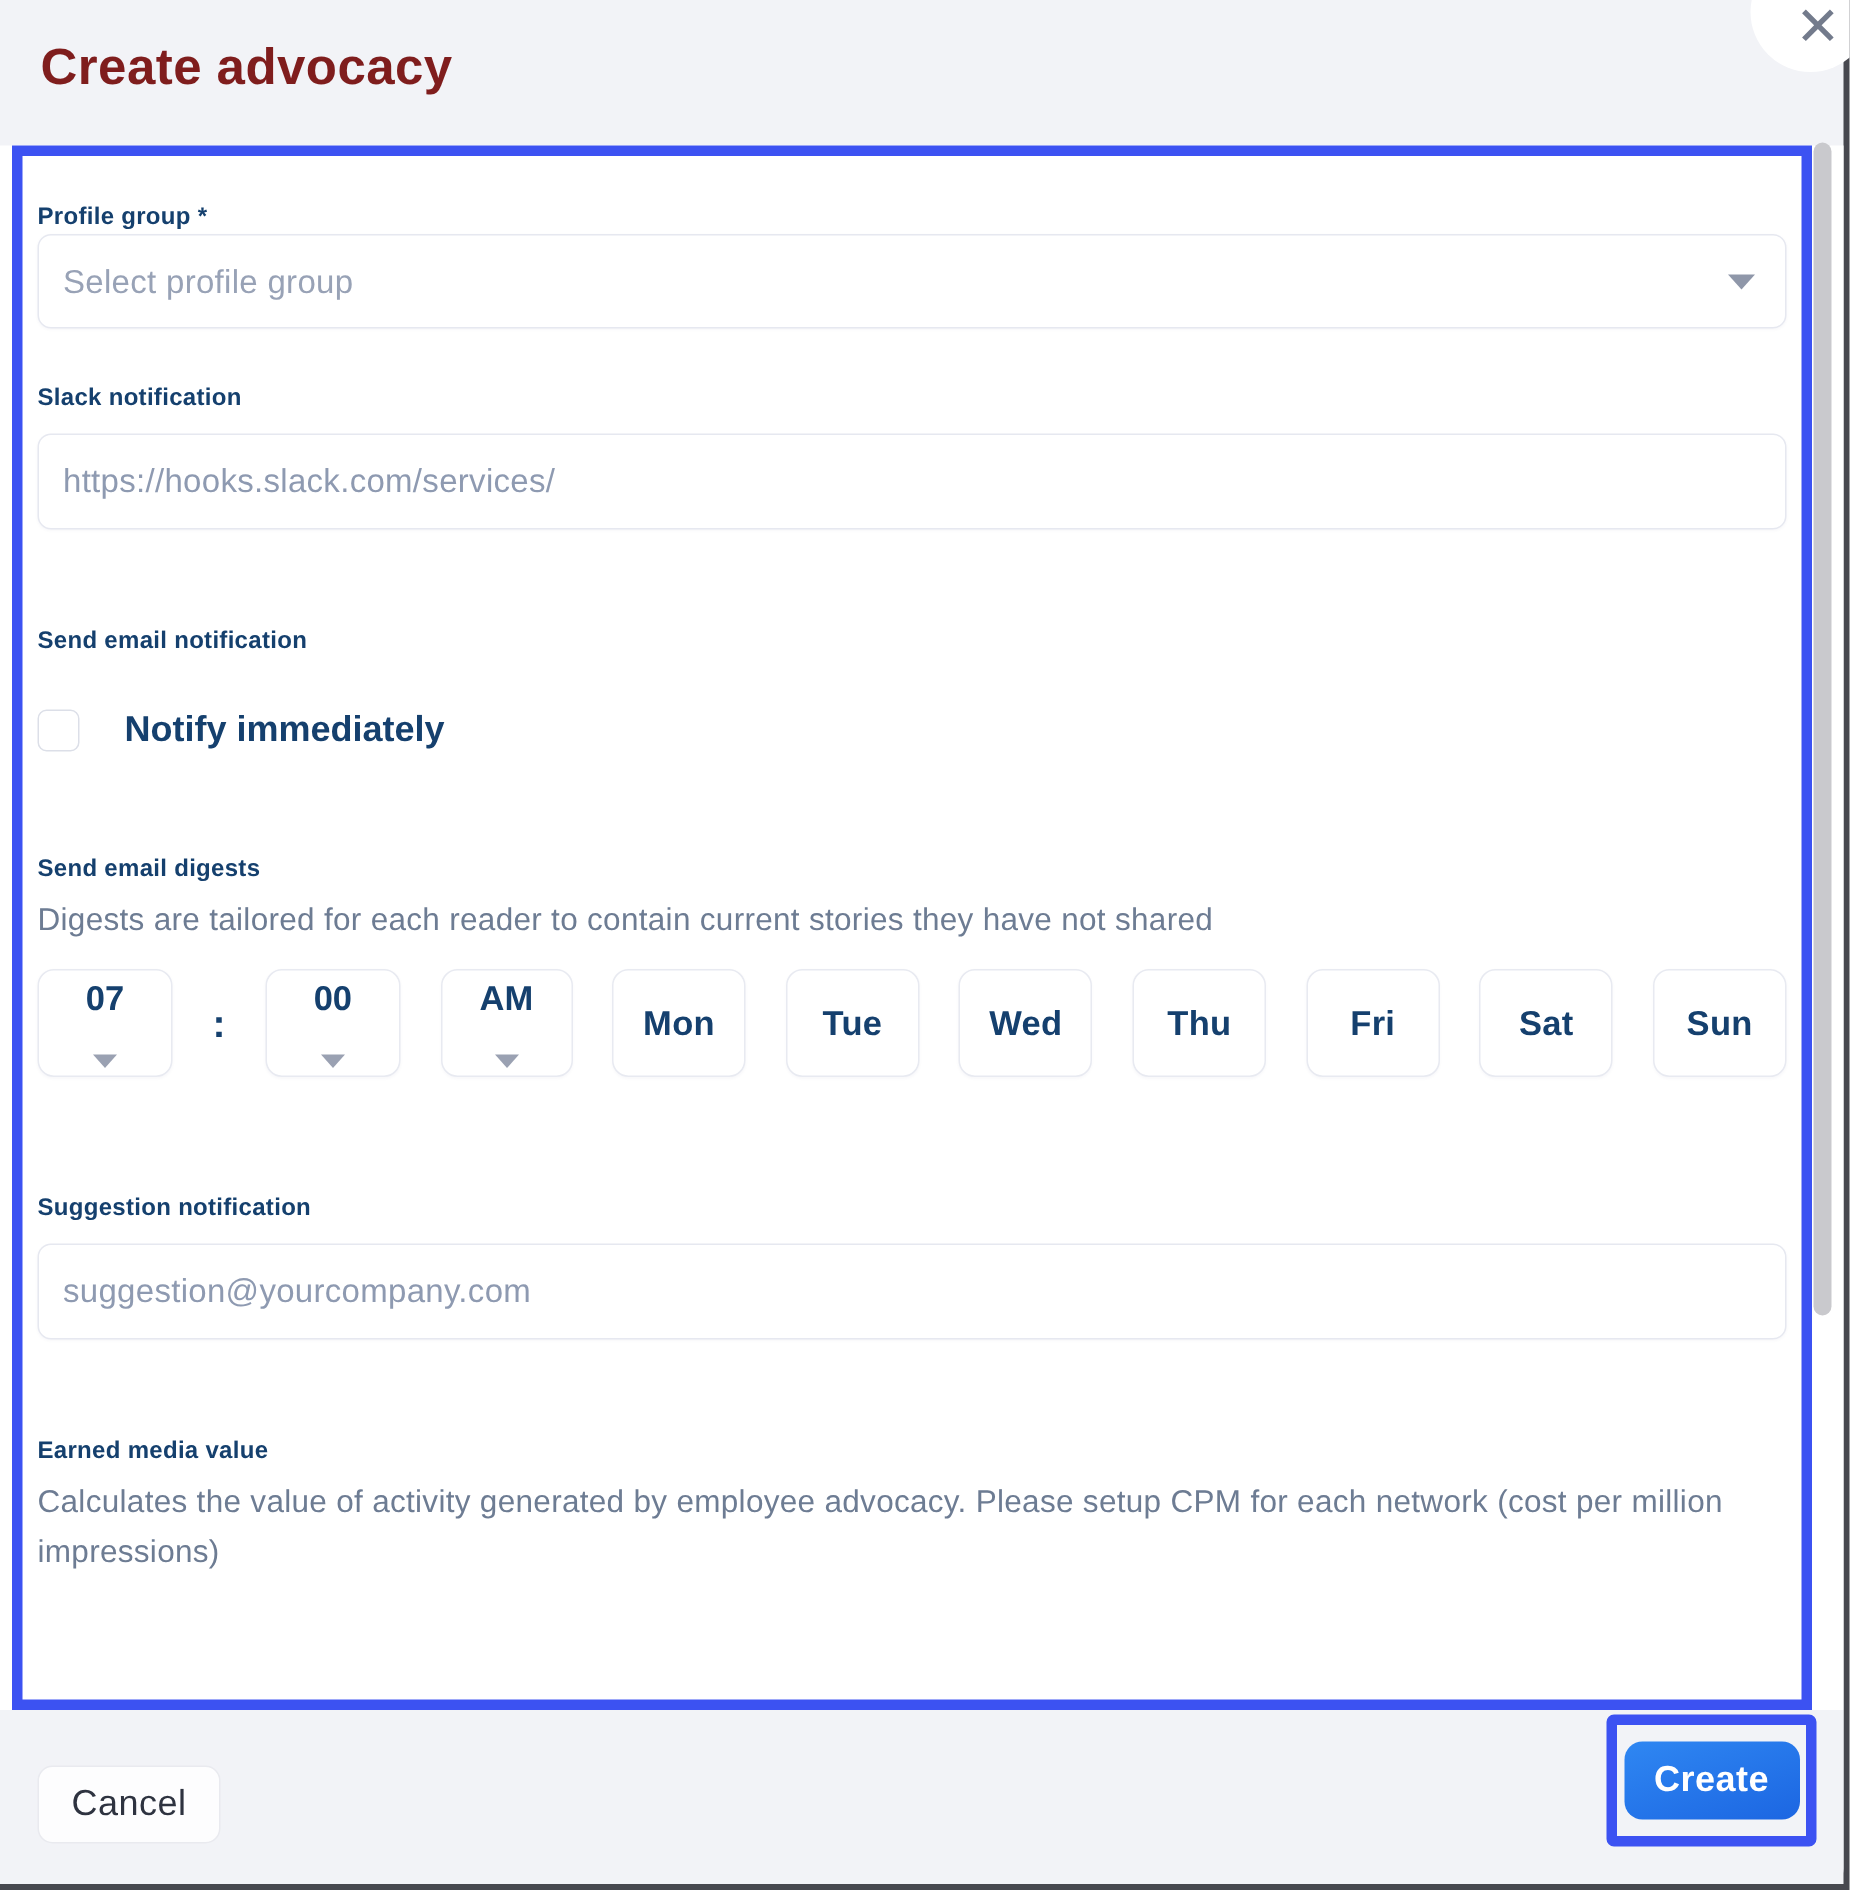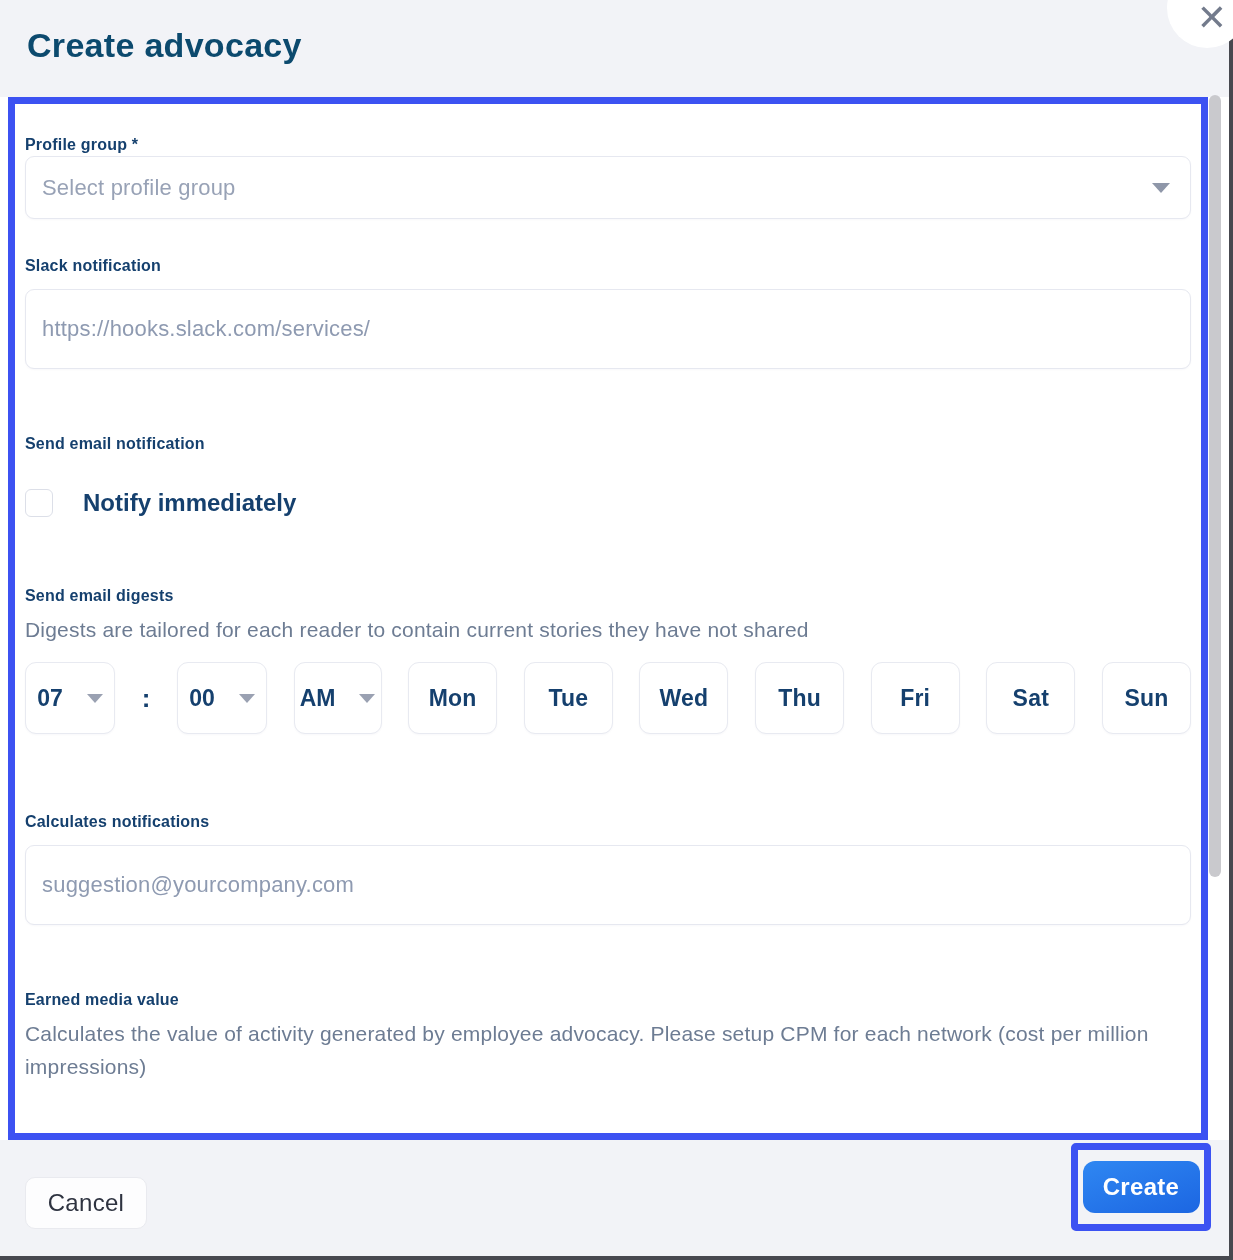--- a/index.html
+++ b/index.html
@@ -17,21 +17,21 @@
     position:absolute; left:0; top:0;
     width:1229px; height:1256px;
     background:#f2f3f7;
     border-bottom-right-radius:10px;
     overflow:visible;
   }
 
   .modal-title {
     position:absolute; left:27px; top:26px;
     font-size:34px; font-weight:700; letter-spacing:.3px;
-    color:#0c4a6e;
+    color:#7f1d1d;
   }
 
   
   .close-circle {
     position:absolute; top:-32px; right:-18px;
     width:80px; height:80px; border-radius:50%;
     background:#ffffff; z-index:6;
   }
   .close-x {
     position:absolute; top:0px; right:2px;
@@ -78,21 +78,21 @@
     width:0; height:0;
     border-left:9px solid transparent; border-right:9px solid transparent;
     border-top:10px solid #8f97a9;
   }
   .chev.small {
     border-left:8px solid transparent; border-right:8px solid transparent;
     border-top:9px solid #9aa1b2;
   }
 
   .text-input {
-    margin-top:14px; height:80px; width:1166px; display:block;
+    margin-top:14px; height:64px; width:1166px; display:block;
     background:#fff; border:1px solid #e6e8f0; border-radius:9px;
     padding:12px 16px; font-size:22px; color:#15406e; outline:none;
     font-family:"Liberation Sans","DejaVu Sans",sans-serif;
     box-shadow:0 1px 2px rgba(30,40,80,.03);
   }
   .text-input::placeholder { color:#8e9ab1; letter-spacing:.2px; }
 
   .checkbox-row {
     margin-top:36px; display:flex; align-items:flex-end;
   }
@@ -112,21 +112,21 @@
   .time-row {
     margin-top:16px; width:1166px;
     display:flex; align-items:stretch; justify-content:space-between;
   }
   .time-select, .day-btn {
     height:72px; background:#fff; border:1px solid #e8eaf1; border-radius:11px;
     display:flex; align-items:center; justify-content:center;
     font-size:23px; font-weight:700; color:#15406e; cursor:pointer;
     box-shadow:0 1px 2px rgba(30,40,80,.03);
   }
-  .time-select { width:90px; gap:24px; }
+  .time-select { width:90px; gap:24px;flex-direction:column; }
   .time-select .val { font-weight:700; }
   .day-btn { width:89px; letter-spacing:.2px; }
   .colon {
     align-self:center; font-size:26px; font-weight:700; color:#15406e;
   }
 
   
   .footer {
     position:absolute; left:0; top:1140px; width:1229px; height:116px;
     background:#f2f3f7;
@@ -203,21 +203,21 @@
           <span class="chev small"></span>
         </div>
         <div class="time-select" style="width:88px;">
           <span class="val">AM</span>
           <span class="chev small"></span>
         </div>
 
         <div style="display:contents;"><div class="day-btn">Mon</div><div class="day-btn">Tue</div><div class="day-btn">Wed</div><div class="day-btn">Thu</div><div class="day-btn">Fri</div><div class="day-btn">Sat</div><div class="day-btn">Sun</div></div>
       </div>
 
-      <div class="field-label lbl-suggest">Calculates notifications</div>
+      <div class="field-label lbl-suggest">Suggestion notification</div>
       <input class="text-input" type="text" placeholder="suggestion@yourcompany.com" style="">
 
       <div class="field-label lbl-earned">Earned media value</div>
       <div class="section-desc">Calculates the value of activity generated by employee advocacy. Please setup CPM for each network (cost per million impressions)</div>
 
     </div>
 
     <div class="footer">
       <button class="cancel-btn">Cancel</button>
       <div class="create-annotation">

